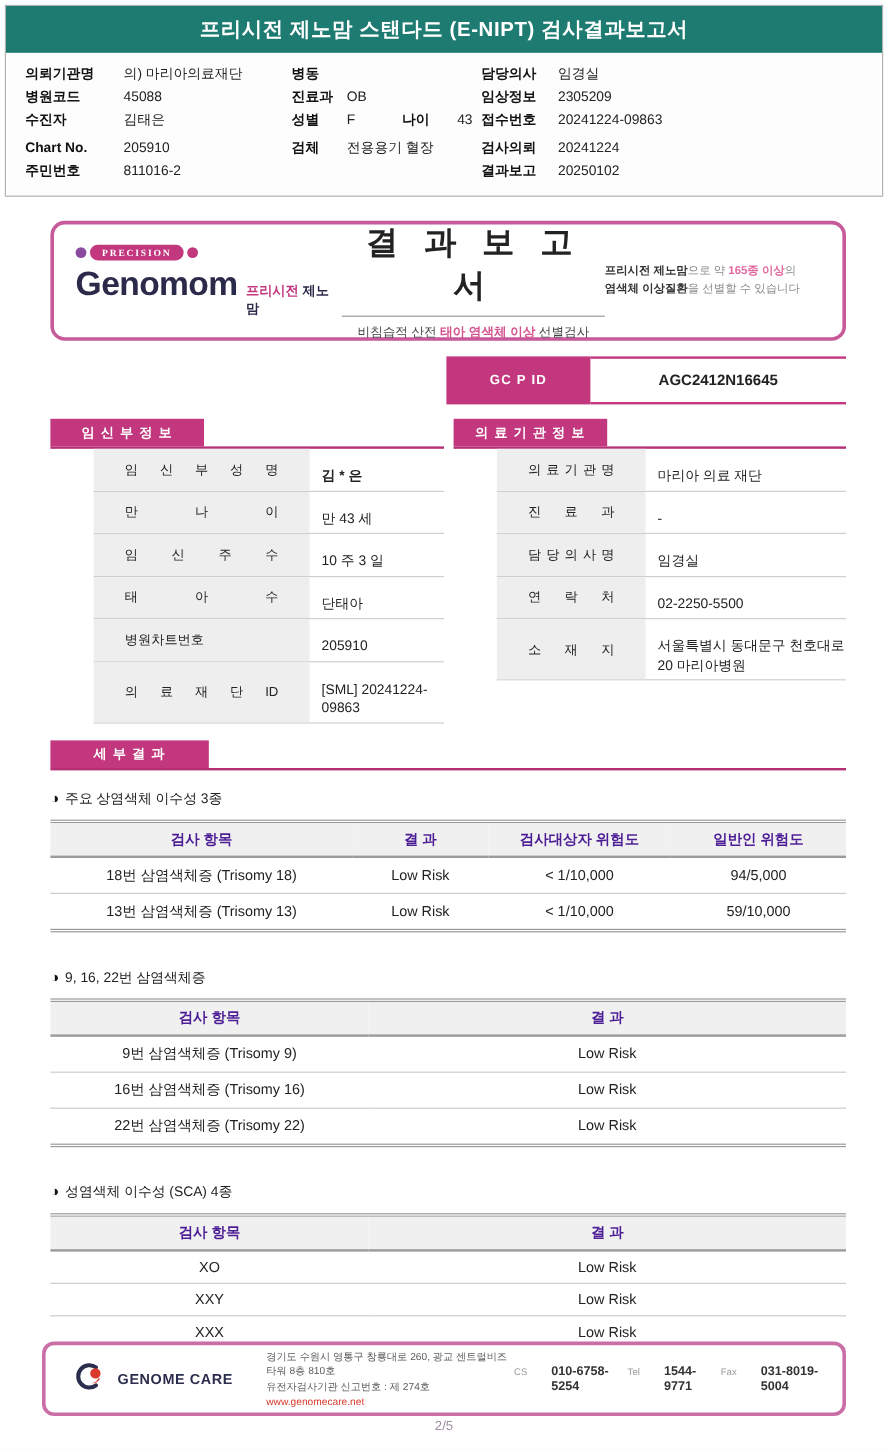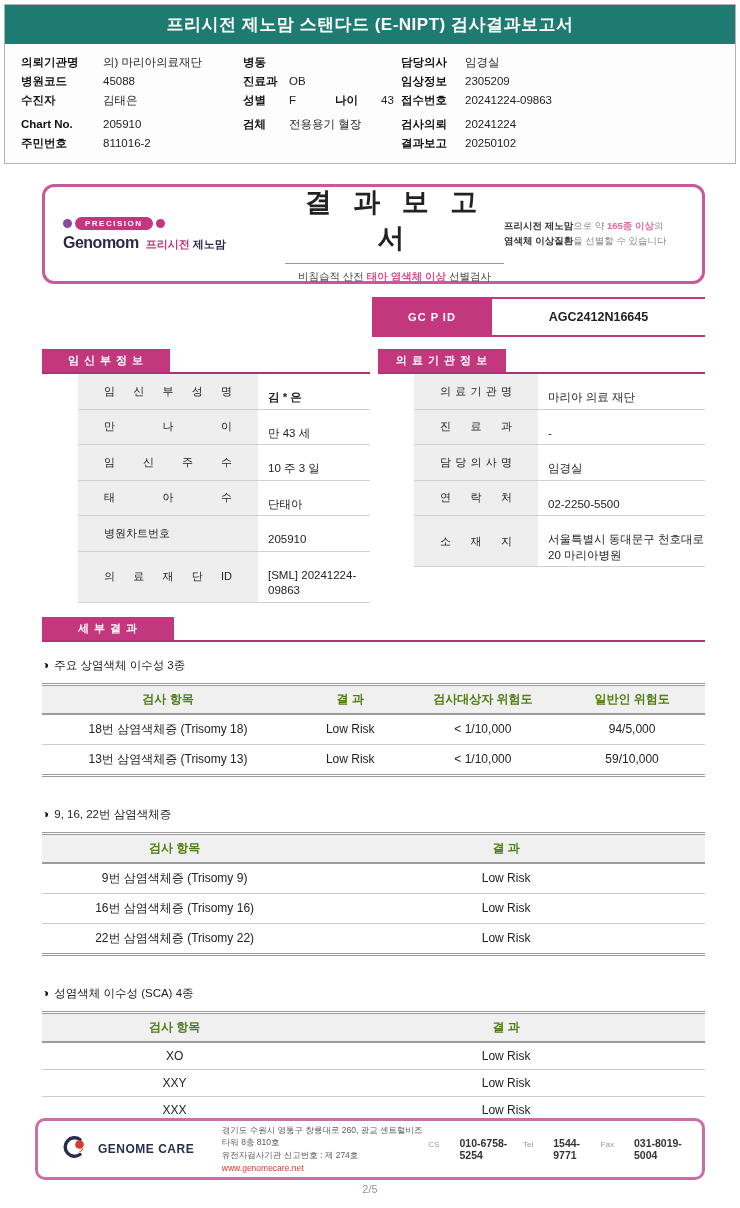--- a/index.html
+++ b/index.html
@@ -20,27 +20,27 @@
   .icol2 .ilabel { width:46px; }
   .icol3 .ilabel { width:64px; }
   .ival { color:#222; }
   .ival.w40 { width:46px; }
 
   
   .content { padding:0 35px 0 42px; }
 
   .result-card { margin-top:20px; border:3px solid #C75A9B; border-radius:12px; height:100px; display:flex; align-items:center; padding:0 18px; background:#fff; }
   .logo-block { width:222px; }
-  .badge-row { display:flex; align-items:center; gap:3px; margin-bottom:4px; }
+  .badge-row { display:flex; align-items:center; gap:3px; margin-bottom:4px;font-family:Liberation Serif, serif; }
   .dot { width:9px; height:9px; border-radius:50%; }
   .dot.purple { background:#8B4A9E; }
   .dot.pink { background:#C2377D; }
   .badge-pill { background:#C2377D; color:#fff; font-size:8px; font-weight:bold; letter-spacing:1.5px; border-radius:7px; padding:2px 10px; }
   .brand-row { display:flex; align-items:baseline; gap:7px; }
-  .brand-main { font-size:16px; font-weight:bold; color:#2B2A4A; letter-spacing:-0.5px; }
+  .brand-main { font-size:28px; font-weight:bold; color:#2B2A4A; letter-spacing:-0.5px; }
   .brand-kr { font-size:11px; font-weight:bold; }
   .brand-kr .pink { color:#C2377D; }
   .brand-kr .dark { color:#2B2A4A; }
   .title-block { flex:1; text-align:center; }
   .doc-title { display:inline-block; font-size:27px; font-weight:bold; color:#222; letter-spacing:7px; border-bottom:1px solid #999; padding:0 4px 7px 4px; }
   .doc-subtitle { margin-top:6px; font-size:10.5px; color:#444; }
   .doc-subtitle .hl { color:#D4538F; font-weight:bold; }
   .note-block { width:180px; font-size:9.5px; color:#8a8a8a; line-height:1.55; }
   .note-block .b { color:#333; font-weight:bold; }
   .note-block .pink { color:#E0699F; font-weight:bold; }
@@ -65,21 +65,21 @@
   .tvalue { flex:1; font-size:11.5px; color:#222; display:flex; align-items:center; padding:16px 0 3px 10px; line-height:1.35; }
   .tvalue.bold { font-weight:bold; }
 
   
   .detail-header { margin-top:14px; border-bottom:2px solid #B52F74; }
   .detail-header .ititle { width:132px; }
   .caption { margin-top:16px; font-size:11.5px; color:#222; display:flex; align-items:center; }
   .caption .bullet { font-size:12px; margin-right:5px; color:#111; }
   .rtable-wrap { margin-top:10px; border-top:3px double #9b9b9b; border-bottom:3px double #9b9b9b; }
   table.rtable { width:100%; border-collapse:collapse; }
-  .rtable th { background:#f0f0f0; font-size:12px; font-weight:bold; color:#4d7c0f; padding:5px 2px; border-bottom:2px solid #9b9b9b; text-align:center; }
+  .rtable th { background:#f0f0f0; font-size:12px; font-weight:bold; color:#4c1d95; padding:5px 2px; border-bottom:2px solid #9b9b9b; text-align:center; }
   .rtable td { font-size:12px; color:#222; padding:6px 2px; text-align:center; border-bottom:1px solid #cccccc; }
   .rtable tr:last-child td { border-bottom:none; }
   .t1 .c0 { width:38%; } .t1 .c1 { width:17%; } .t1 .c2 { width:23%; } .t1 .c3 { width:22%; }
   .t2 .c0 { width:40%; } .t2 .c1 { width:60%; }
 
   
   .footer-card { position:absolute; left:35px; right:35px; top:1118px; height:62px; border:3px solid #C96FA6; border-radius:10px; display:flex; align-items:center; padding:0 20px; background:#fff; }
   .f-logo { display:flex; align-items:center; gap:8px; width:205px; }
   .f-brand { font-size:12px; font-weight:bold; color:#2A2D4D; letter-spacing:0.5px; }
   .f-address { font-size:8.5px; color:#5a5a5a; line-height:1.5; }

